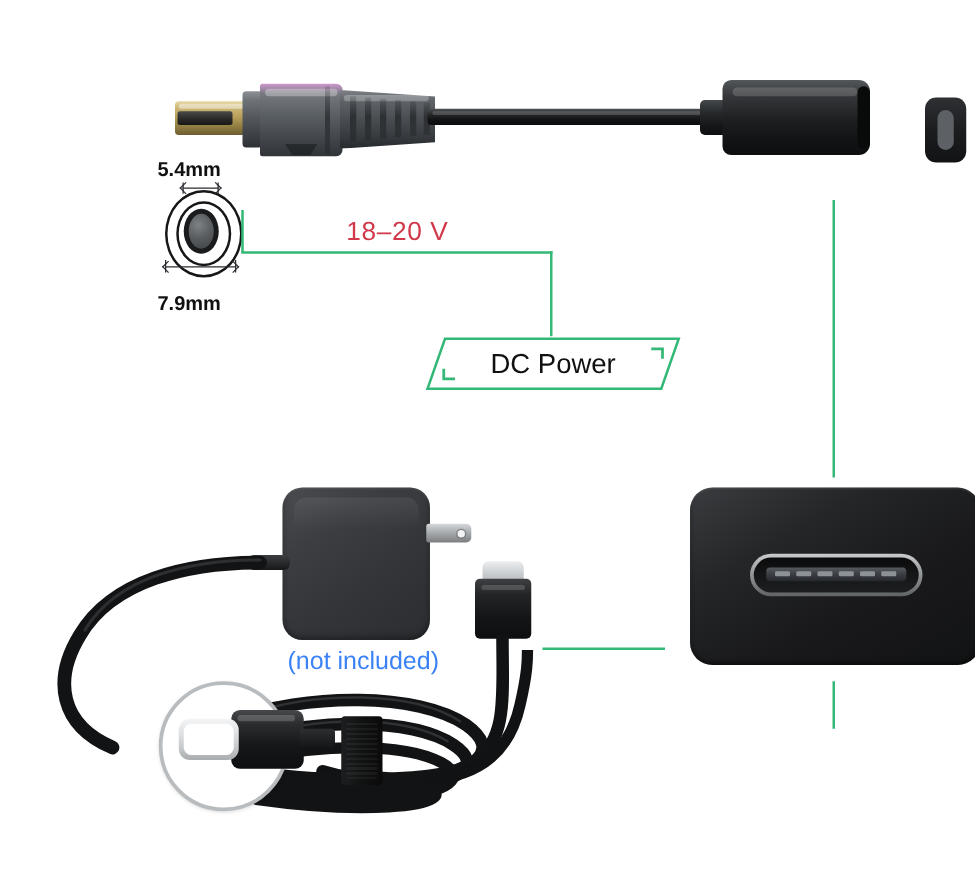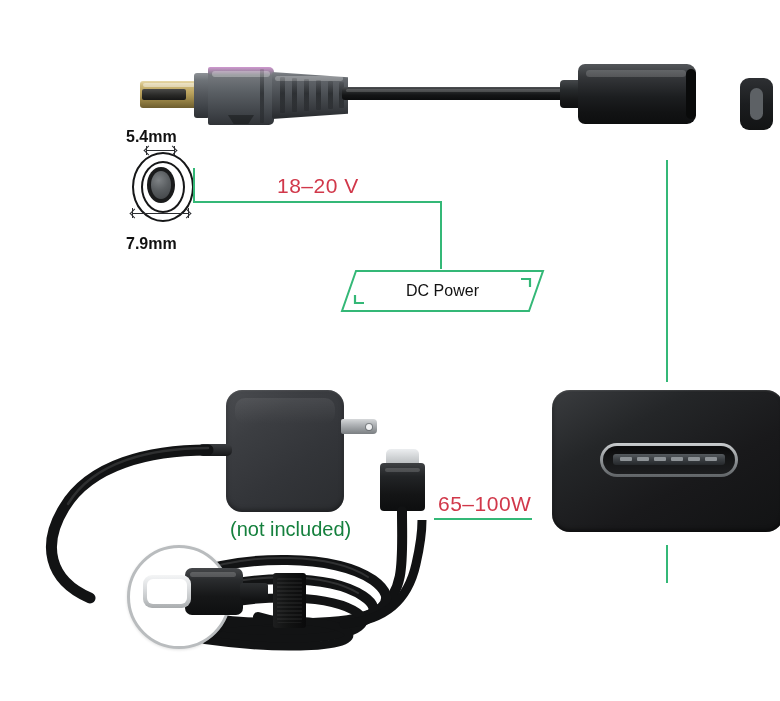--- a/index.html
+++ b/index.html
@@ -29,27 +29,27 @@
     letter-spacing: 0.5px;
     text-align: right;
   }
   .label-dim {
     color: #111111;
     font-size: 16px;
     font-weight: 700;
     white-space: nowrap;
   }
   .label-note {
-    color: #15803d;
+    color: #3b82f6;
     font-size: 20px;
     white-space: nowrap;
   }
   .callout-text {
     color: #111111;
-    font-size: 16px;
+    font-size: 22px;
     white-space: nowrap;
   }
 
   
   .gline { background: #34b877; }
 
   
   .callout {
     position: absolute;
     display: flex;
@@ -342,16 +342,15 @@
 
   <div class="abs magnifier" style="left:97px; top:545px; width:98px; height:98px;"></div>
 
   <div class="abs bigplug-body" style="left:155px; top:568px; width:58px; height:47px;"></div>
   <div class="abs bigplug-tip" style="left:113px; top:575px; width:48px; height:33px;"></div>
   <div class="abs bigplug-tip-in" style="left:117px; top:579px; width:40px; height:25px;"></div>
   <div class="abs" style="left:160px; top:572px; width:46px; height:5px; background:rgba(255,255,255,.18); border-radius:3px;"></div>
   <div class="abs" style="left:210px; top:583px; width:28px; height:17px;
               background:linear-gradient(to bottom,#2c2e30,#111213); border-radius:3px;"></div>
 
-  <div class="abs label-red" style="left:408px; top:492px;">65–100W</div>
   <div class="abs gline" style="left:404px; top:518px; width:98px; height:2px;"></div>
 
 </div>
 
 </body></html>

